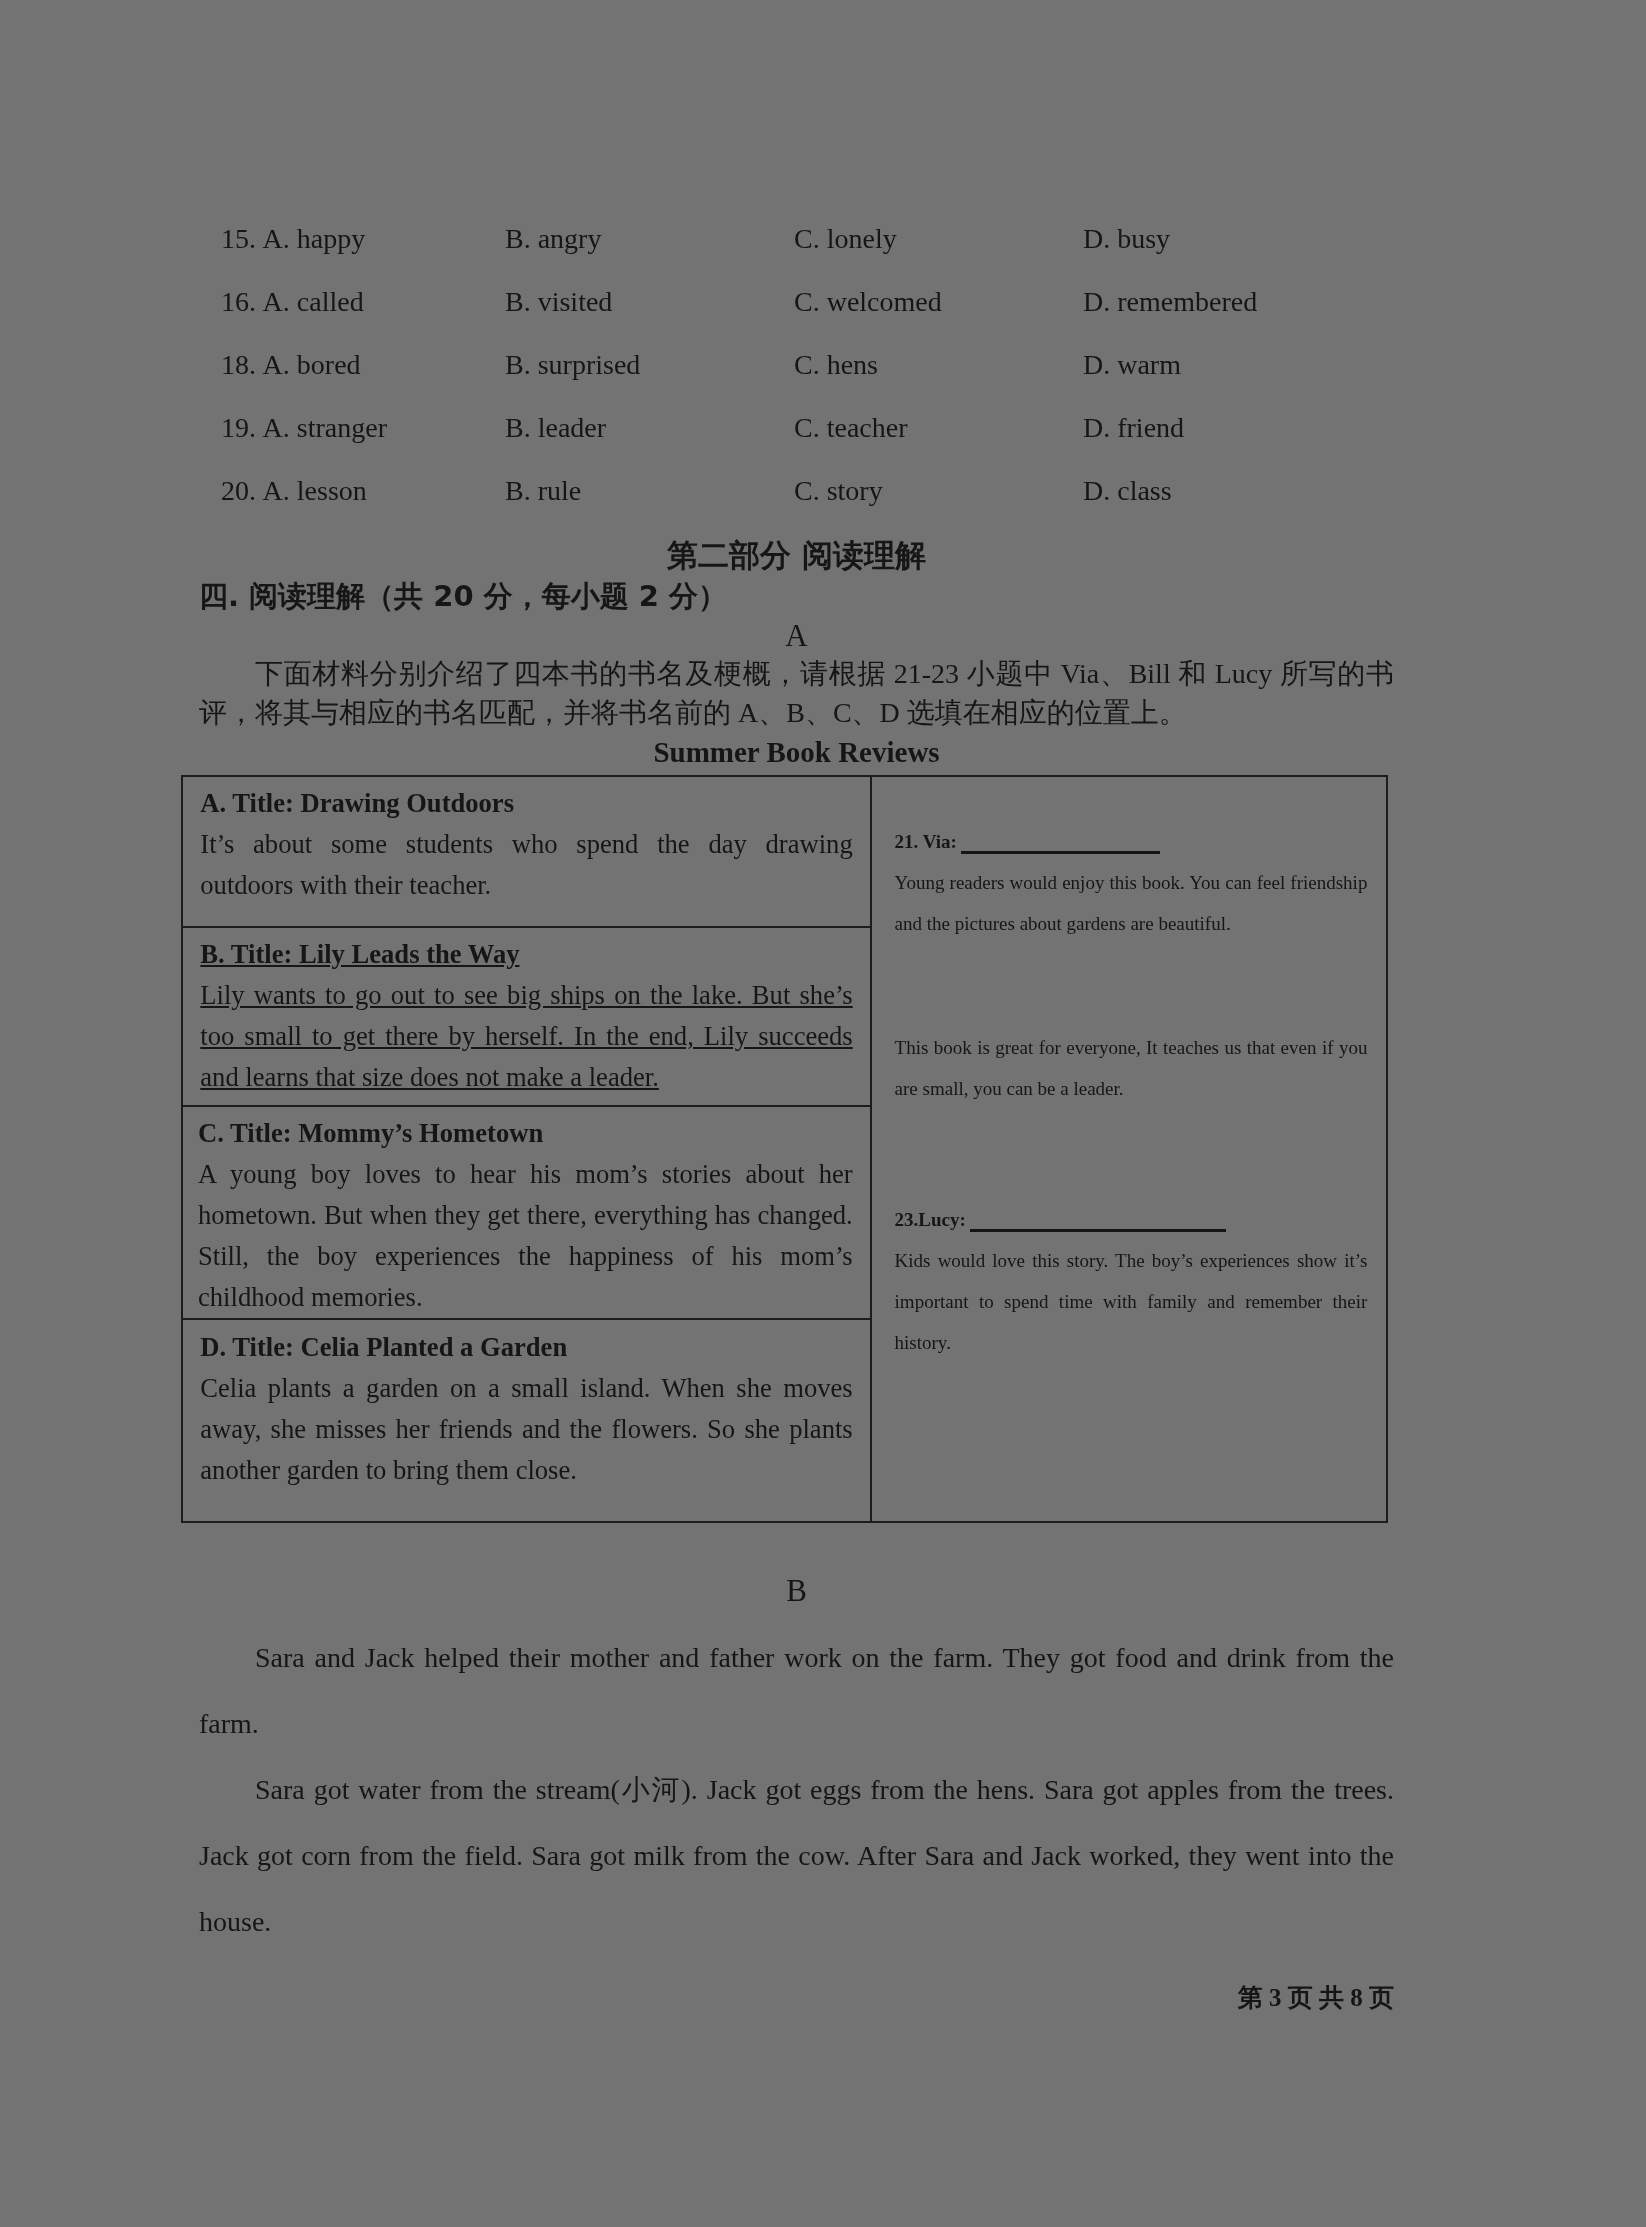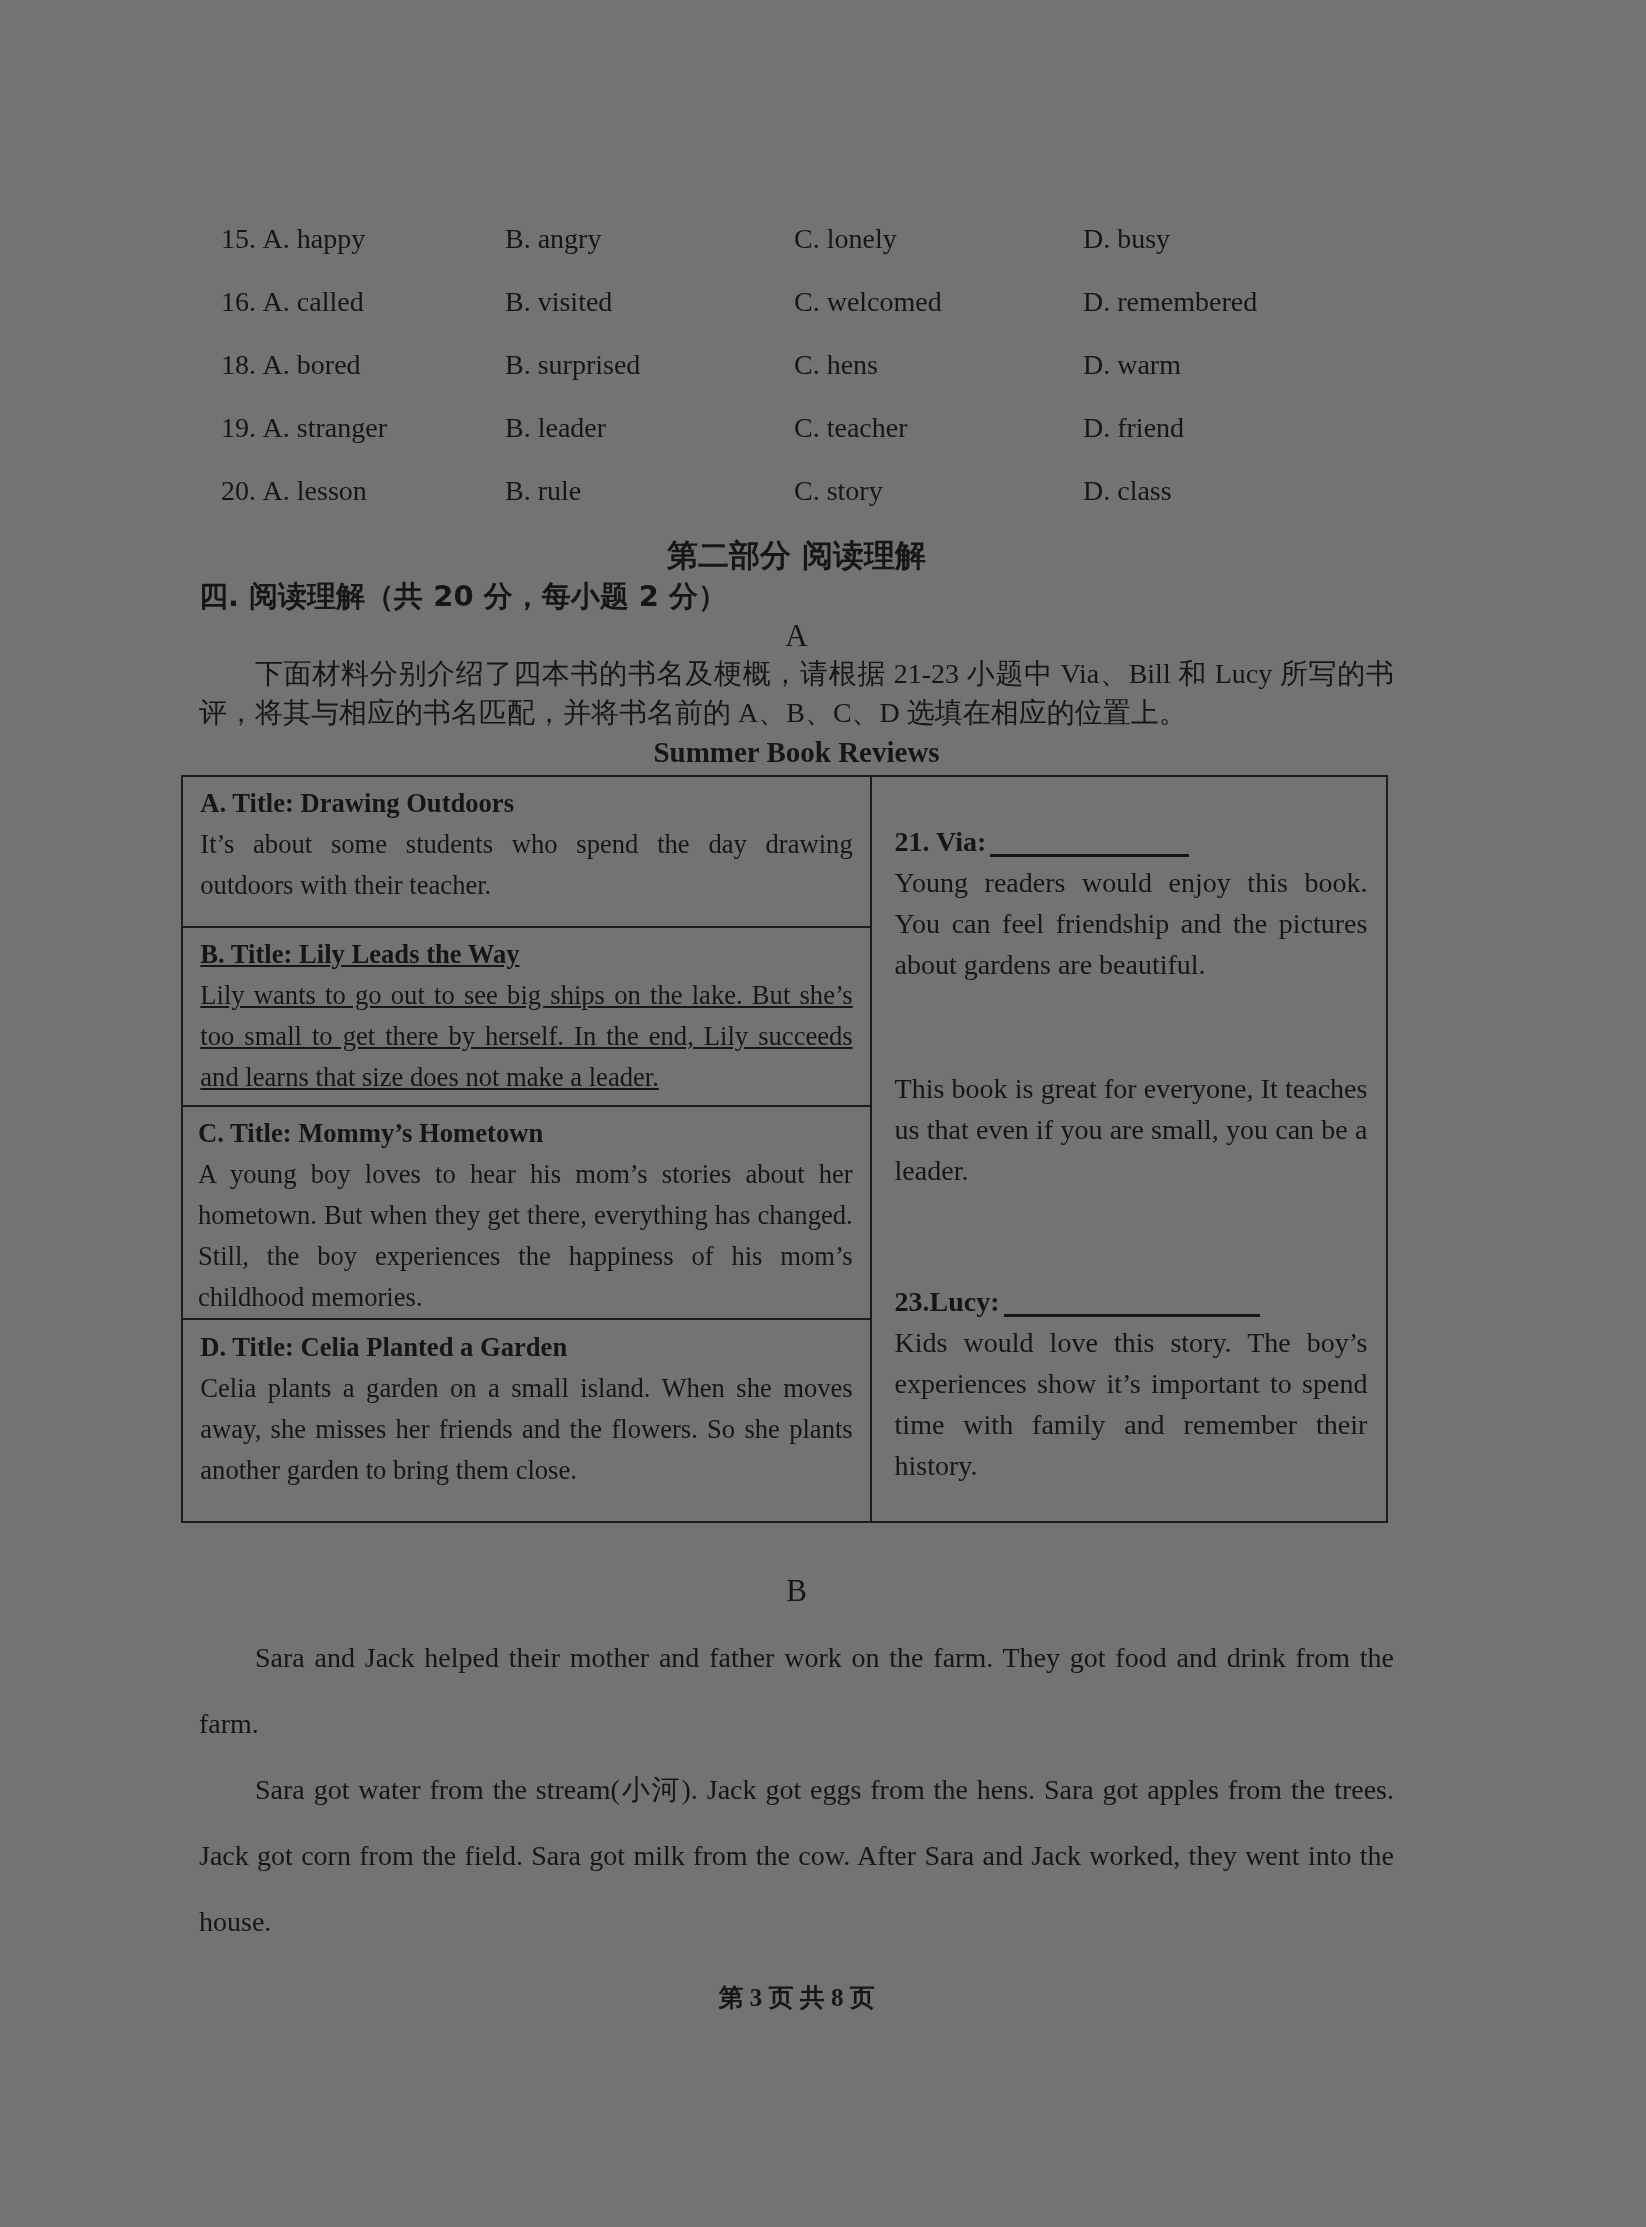--- a/index.html
+++ b/index.html
@@ -82,21 +82,21 @@
     font-size: 26.6px;
     line-height: 41px;
   }
   .book-cell:nth-child(1) { min-height: 151px; }
   .book-cell:nth-child(2) { min-height: 179px; text-decoration: underline; }
   .book-cell:nth-child(3) { min-height: 210px; padding-left: 15px; }
   .book-cell:nth-child(4) { min-height: 201px; border-bottom: none; }
   .book-title { font-weight: 700; }
   .book-desc { text-align: justify; }
 
-  .right-col { flex: 1; padding: 44px 18.6px 0 22.6px; font-size: 28px; line-height: 41px; }
+  .right-col { flex: 1; padding: 44px 18.6px 0 22.6px; font-size: 19px; line-height: 41px; }
   .review-block:nth-child(2) { margin-top: 83px; }
   .review-block:nth-child(3) { margin-top: 90px; }
   .review-label { font-weight: 700; }
   .blank {
     display: inline-block;
     border-bottom: 3.3px solid #151515;
     height: 26.6px;
     vertical-align: -6.6px;
     margin-left: 4px;
   }
@@ -110,21 +110,21 @@
     margin-top: 16.6px;
     font-size: 28px;
     line-height: 66px;
     text-align: justify;
     text-indent: 2em;
   }
   .body-para + .body-para { margin-top: 0; }
 
   .page-footer {
     margin-top: 26.6px;
-    text-align: center;
+    text-align: right;
     font-size: 25px;
     font-weight: 600;
   }
 </style>
 </head>
 <body>
 
 <div class="page">
 
   <section class="q-block">

